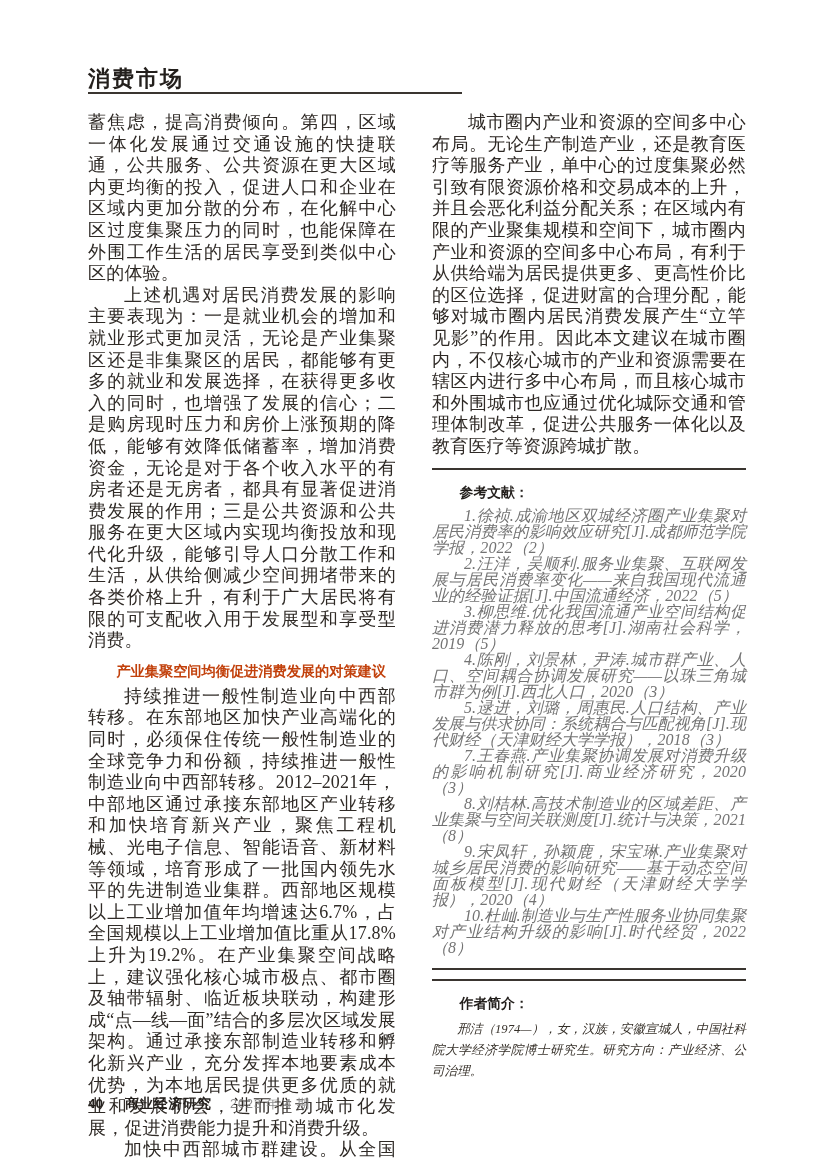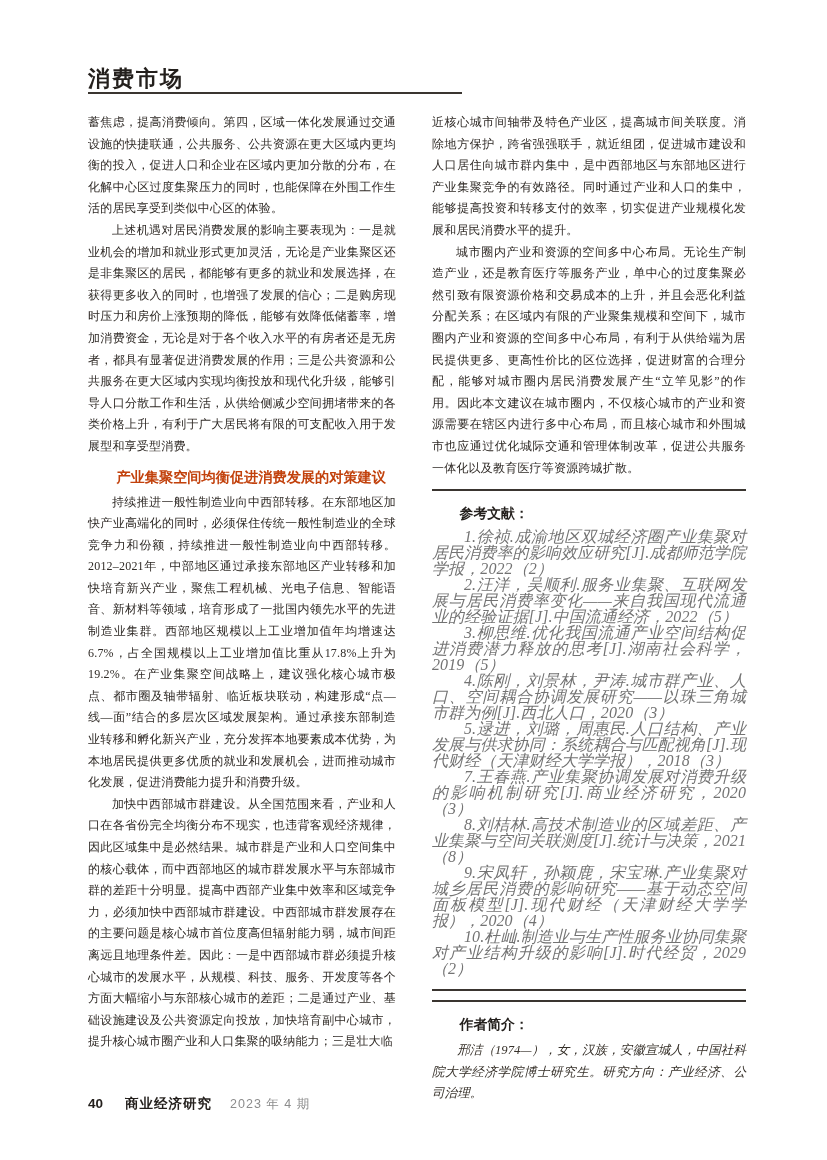--- a/index.html
+++ b/index.html
@@ -31,21 +31,21 @@
     width: 374px;
     height: 2px;
     background: #3a3530;
   }
   
   .col { position: absolute; top: 112px; }
   .col-left  { left: 88px;  width: 308px; }
   .col-right { left: 432px; width: 314px; }
   p.body {
     margin: 0;
-    font-size: 12px;
+    font-size: 18px;
     line-height: 21.6px;
     text-align: justify;
     text-indent: 2em;
     letter-spacing: 0.2px;
   }
   p.noindent { text-indent: 0; }
   .section-heading {
     margin: 9px 0 5px 0;
     font-family: "Liberation Sans", "DejaVu Sans", sans-serif;
     font-weight: bold;
@@ -117,37 +117,36 @@
 
   <div class="col col-left">
     <p class="body noindent">蓄焦虑，提高消费倾向。第四，区域一体化发展通过交通设施的快捷联通，公共服务、公共资源在更大区域内更均衡的投入，促进人口和企业在区域内更加分散的分布，在化解中心区过度集聚压力的同时，也能保障在外围工作生活的居民享受到类似中心区的体验。</p>
     <p class="body">上述机遇对居民消费发展的影响主要表现为：一是就业机会的增加和就业形式更加灵活，无论是产业集聚区还是非集聚区的居民，都能够有更多的就业和发展选择，在获得更多收入的同时，也增强了发展的信心；二是购房现时压力和房价上涨预期的降低，能够有效降低储蓄率，增加消费资金，无论是对于各个收入水平的有房者还是无房者，都具有显著促进消费发展的作用；三是公共资源和公共服务在更大区域内实现均衡投放和现代化升级，能够引导人口分散工作和生活，从供给侧减少空间拥堵带来的各类价格上升，有利于广大居民将有限的可支配收入用于发展型和享受型消费。</p>
     <h2 class="section-heading">产业集聚空间均衡促进消费发展的对策建议</h2>
     <p class="body">持续推进一般性制造业向中西部转移。在东部地区加快产业高端化的同时，必须保住传统一般性制造业的全球竞争力和份额，持续推进一般性制造业向中西部转移。2012–2021年，中部地区通过承接东部地区产业转移和加快培育新兴产业，聚焦工程机械、光电子信息、智能语音、新材料等领域，培育形成了一批国内领先水平的先进制造业集群。西部地区规模以上工业增加值年均增速达6.7%，占全国规模以上工业增加值比重从17.8%上升为19.2%。在产业集聚空间战略上，建议强化核心城市极点、都市圈及轴带辐射、临近板块联动，构建形成“点—线—面”结合的多层次区域发展架构。通过承接东部制造业转移和孵化新兴产业，充分发挥本地要素成本优势，为本地居民提供更多优质的就业和发展机会，进而推动城市化发展，促进消费能力提升和消费升级。</p>
     <p class="body">加快中西部城市群建设。从全国范围来看，产业和人口在各省份完全均衡分布不现实，也违背客观经济规律，因此区域集中是必然结果。城市群是产业和人口空间集中的核心载体，而中西部地区的城市群发展水平与东部城市群的差距十分明显。提高中西部产业集中效率和区域竞争力，必须加快中西部城市群建设。中西部城市群发展存在的主要问题是核心城市首位度高但辐射能力弱，城市间距离远且地理条件差。因此：一是中西部城市群必须提升核心城市的发展水平，从规模、科技、服务、开发度等各个方面大幅缩小与东部核心城市的差距；二是通过产业、基础设施建设及公共资源定向投放，加快培育副中心城市，提升核心城市圈产业和人口集聚的吸纳能力；三是壮大临</p>
   </div>
 
   <div class="col col-right">
-    <p class="body noindent">近核心城市间轴带及特色产业区，提高城市间关联度。消除地方保护，跨省强强联手，就近组团，促进城市建设和人口居住向城市群内集中，是中西部地区与东部地区进行产业集聚竞争的有效路径。同时通过产业和人口的集中，能够提高投资和转移支付的效率，切实促进产业规模化发展和居民消费水平的提升。</p>
     <p class="body">城市圈内产业和资源的空间多中心布局。无论生产制造产业，还是教育医疗等服务产业，单中心的过度集聚必然引致有限资源价格和交易成本的上升，并且会恶化利益分配关系；在区域内有限的产业聚集规模和空间下，城市圈内产业和资源的空间多中心布局，有利于从供给端为居民提供更多、更高性价比的区位选择，促进财富的合理分配，能够对城市圈内居民消费发展产生“立竿见影”的作用。因此本文建议在城市圈内，不仅核心城市的产业和资源需要在辖区内进行多中心布局，而且核心城市和外围城市也应通过优化城际交通和管理体制改革，促进公共服务一体化以及教育医疗等资源跨城扩散。</p>
 
     <div class="rule-single"></div>
 
     <div>
       <div class="block-heading">参考文献：</div>
       <div class="refs-list">
           <p class="ref-item">1.徐祯.成渝地区双城经济圈产业集聚对居民消费率的影响效应研究[J].成都师范学院学报，2022（2）</p>
           <p class="ref-item">2.汪洋，吴顺利.服务业集聚、互联网发展与居民消费率变化——来自我国现代流通业的经验证据[J].中国流通经济，2022（5）</p>
           <p class="ref-item">3.柳思维.优化我国流通产业空间结构促进消费潜力释放的思考[J].湖南社会科学，2019（5）</p>
           <p class="ref-item">4.陈刚，刘景林，尹涛.城市群产业、人口、空间耦合协调发展研究——以珠三角城市群为例[J].西北人口，2020（3）</p>
           <p class="ref-item">5.逯进，刘璐，周惠民.人口结构、产业发展与供求协同：系统耦合与匹配视角[J].现代财经（天津财经大学学报），2018（3）</p>
           <p class="ref-item">7.王春燕.产业集聚协调发展对消费升级的影响机制研究[J].商业经济研究，2020（3）</p>
           <p class="ref-item">8.刘桔林.高技术制造业的区域差距、产业集聚与空间关联测度[J].统计与决策，2021（8）</p>
           <p class="ref-item">9.宋凤轩，孙颖鹿，宋宝琳.产业集聚对城乡居民消费的影响研究——基于动态空间面板模型[J].现代财经（天津财经大学学报），2020（4）</p>
-          <p class="ref-item">10.杜屾.制造业与生产性服务业协同集聚对产业结构升级的影响[J].时代经贸，2029（2）</p>
+          <p class="ref-item">10.杜屾.制造业与生产性服务业协同集聚对产业结构升级的影响[J].时代经贸，2022（8）</p>
         </div>
     </div>
 
     <div class="rule-double"></div>
 
     <div>
       <div class="block-heading">作者简介：</div>
       <p class="author-bio">邢洁（1974—），女，汉族，安徽宣城人，中国社科院大学经济学院博士研究生。研究方向：产业经济、公司治理。</p>
     </div>
 

